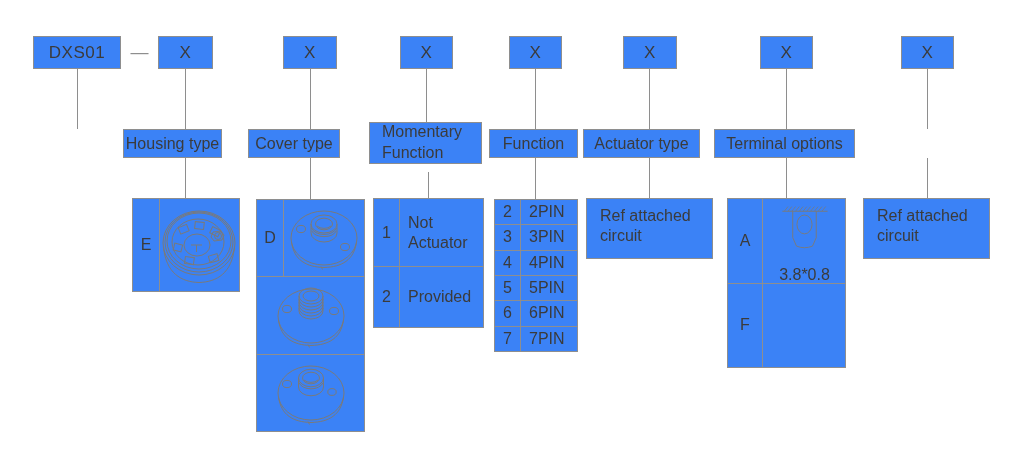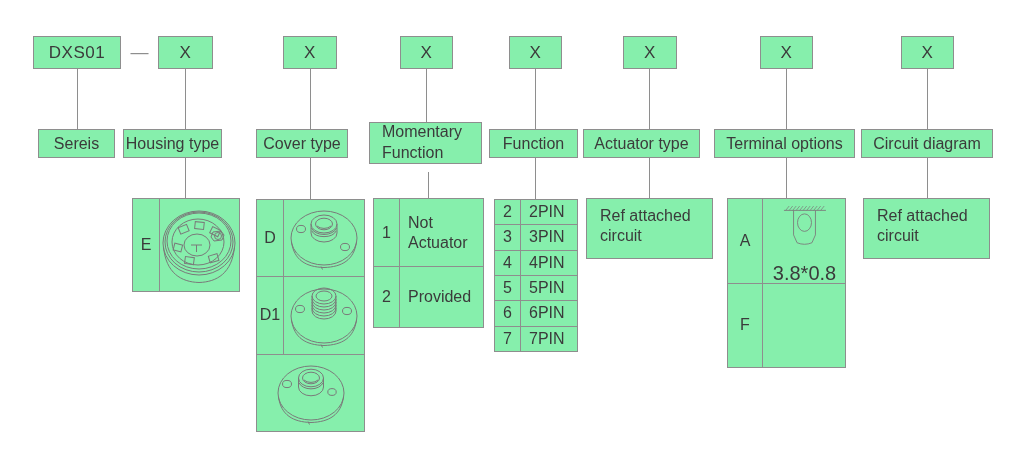--- a/index.html
+++ b/index.html
@@ -1,21 +1,21 @@
 <!DOCTYPE html>
 <html><head>
 <meta charset="utf-8">
 <style>
   html,body { margin:0; padding:0; background:#fff; }
   .canvas {
     position:relative; width:1028px; height:452px; background:#ffffff;
     font-family:"Liberation Sans", sans-serif; color:#3b3b3b; overflow:hidden;
   }
   .box {
-    position:absolute; box-sizing:border-box; border:1px solid #8e8e8e; background:#86efac;
+    position:absolute; box-sizing:border-box; border:1px solid #8e8e8e; background:#3b82f6;
   }
   .code {
     display:flex; align-items:center; justify-content:center;
     font-size:17px; letter-spacing:0.5px;
   }
   .sep {
     position:absolute; display:flex; align-items:center; justify-content:center;
     color:#8e8e8e; font-size:18px;
   }
   .label-box {
@@ -26,21 +26,21 @@
   }
   .vline { position:absolute; width:1px; background:#8e8e8e; }
   .tbl { display:flex; flex-direction:column; padding:0; }
   .trow { display:flex; flex:1; min-height:0; }
   .trow + .trow { border-top:1px solid #8e8e8e; }
   .cell { box-sizing:border-box; display:flex; align-items:center; font-size:16px; }
   .cell.key { justify-content:center; border-right:1px solid #8e8e8e; flex:none; }
   .cell.val { flex:1; padding-left:8px; white-space:pre-line; line-height:1.25; }
   .cell.pic { flex:1; align-items:center; justify-content:center; padding:0; }
   .pic-col { flex:1; display:flex; flex-direction:column; align-items:center; justify-content:flex-start; }
-  .size-text { font-size:20px; line-height:1; margin-top:11px; }
+  .size-text { font-size:16px; line-height:1; margin-top:11px; }
   .note {
     padding:7px 6px 0 13px; font-size:16px; line-height:1.25; white-space:pre-line;
   }
   svg { display:block; }
   svg * { stroke:#7a7a7a; fill:none; stroke-width:1; }
 </style>
 </head>
 <body>
 
 <div class="canvas">
@@ -57,29 +57,27 @@
 
   <div class="vline" style="left:77px;top:69px;height:60px"></div>
   <div class="vline" style="left:185px;top:69px;height:60px"></div>
   <div class="vline" style="left:310px;top:69px;height:60px"></div>
   <div class="vline" style="left:426px;top:69px;height:53px"></div>
   <div class="vline" style="left:535px;top:69px;height:60px"></div>
   <div class="vline" style="left:649px;top:69px;height:60px"></div>
   <div class="vline" style="left:786px;top:69px;height:60px"></div>
   <div class="vline" style="left:927px;top:69px;height:60px"></div>
 
-  <div class="box label-box" style="left:38px;top:129px;width:77px;height:29px">Sereis</div>
   <div class="box label-box" style="left:123px;top:129px;width:99px;height:29px">Housing type</div>
-  <div class="box label-box" style="left:256px;top:129px;width:92px;height:29px">Cover type</div>
+  <div class="box label-box" style="left:248px;top:129px;width:92px;height:29px">Cover type</div>
   <div class="box label-box multiline" style="left:369px;top:122px;width:113px;height:42px">Momentary
 Function</div>
   <div class="box label-box" style="left:489px;top:129px;width:89px;height:29px">Function</div>
   <div class="box label-box" style="left:583px;top:129px;width:117px;height:29px">Actuator type</div>
   <div class="box label-box" style="left:714px;top:129px;width:141px;height:29px">Terminal options</div>
-  <div class="box label-box" style="left:861px;top:129px;width:132px;height:29px">Circuit diagram</div>
 
   <div class="vline" style="left:185px;top:158px;height:40px"></div>
   <div class="vline" style="left:310px;top:158px;height:41px"></div>
   <div class="vline" style="left:428px;top:172px;height:26px"></div>
   <div class="vline" style="left:535px;top:158px;height:41px"></div>
   <div class="vline" style="left:649px;top:158px;height:40px"></div>
   <div class="vline" style="left:786px;top:158px;height:40px"></div>
   <div class="vline" style="left:927px;top:158px;height:40px"></div>
 
   <div class="box tbl" style="left:132px;top:198px;width:108px;height:94px">
@@ -120,21 +118,20 @@
           <path d="M33 25 a9 6.5 0 0 0 14 0"></path>
           <path d="M27 23 v9 M53 23 v9"></path>
           <path d="M27 32 a13 9 0 0 0 26 0"></path>
           <path d="M27.4 27 a13 8.6 0 0 0 25.2 0 M27.7 29.8 a13 8.6 0 0 0 24.6 0"></path>
           <ellipse cx="17" cy="28" rx="4.5" ry="3.6"></ellipse>
           <ellipse cx="61" cy="46" rx="4.5" ry="3.6"></ellipse>
         </svg>
       </div>
     </div>
     <div class="trow">
-      <div class="cell key" style="width:27px">D1</div>
       <div class="cell pic">
         <svg width="80" height="76" viewBox="0 0 80 76">
           <ellipse cx="40" cy="39" rx="33" ry="27"></ellipse>
           <path d="M7.5 43 C 10 61 22 68 40 68.5 C 58 68 70 61 72.5 43"></path>
           <path d="M37 67.5 l1.5 3"></path>
           <ellipse cx="40" cy="19" rx="12" ry="8"></ellipse>
           <ellipse cx="40" cy="19" rx="8" ry="5"></ellipse>
           <path d="M28 19 v15 M52 19 v15"></path>
           <path d="M28 22 a12 8 0 0 0 24 0 M28 25 a12 8 0 0 0 24 0 M28 28 a12 8 0 0 0 24 0 M28 31 a12 8 0 0 0 24 0"></path>
           <path d="M28 34 a12 8 0 0 0 24 0"></path>

